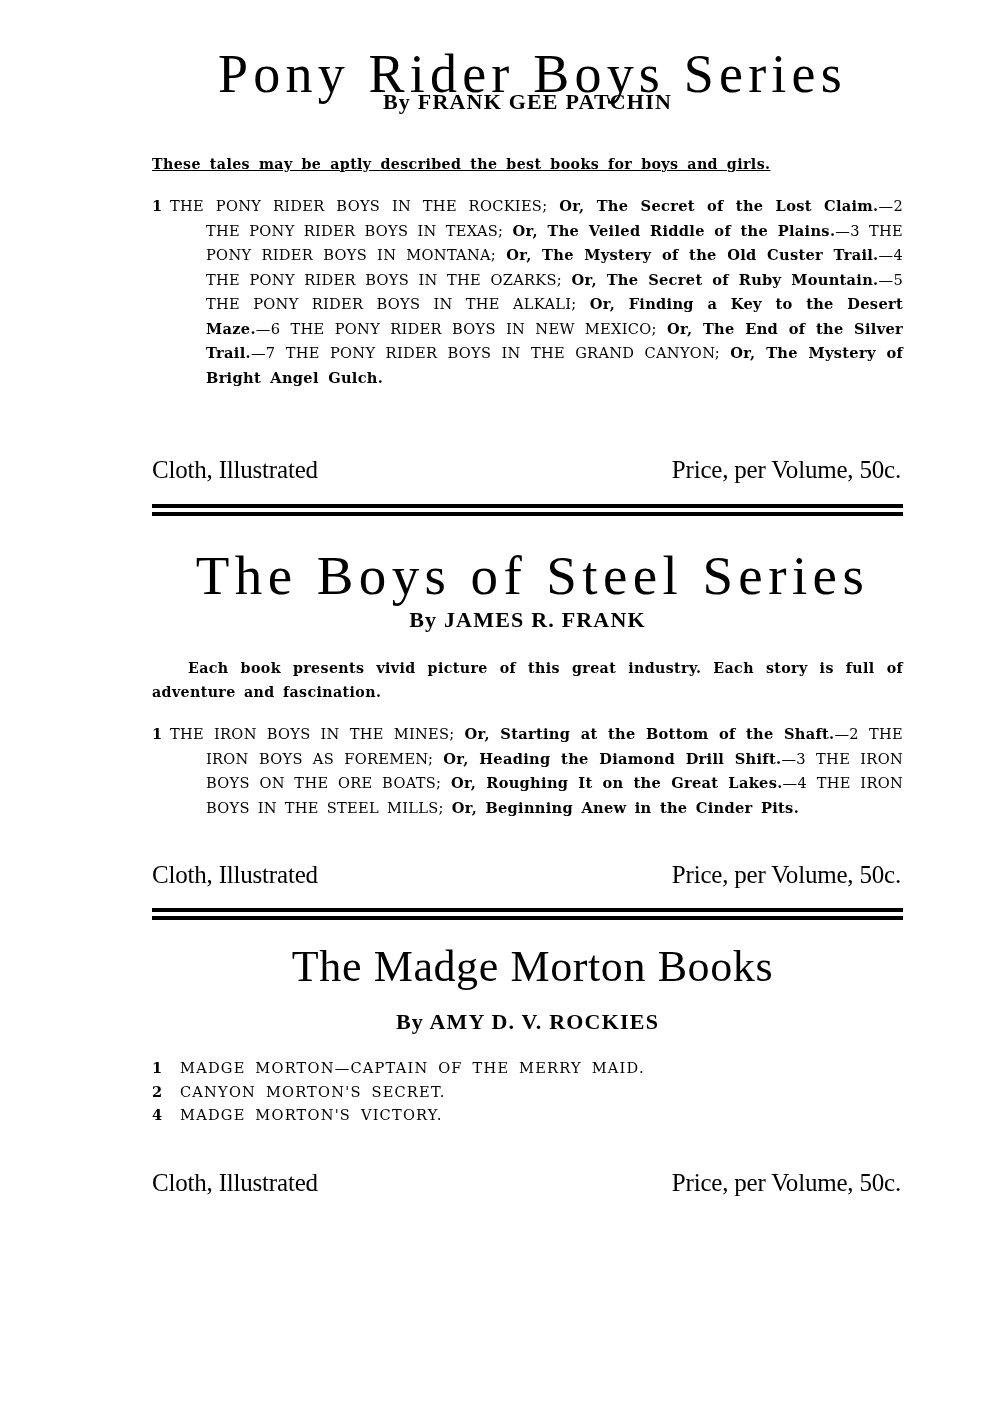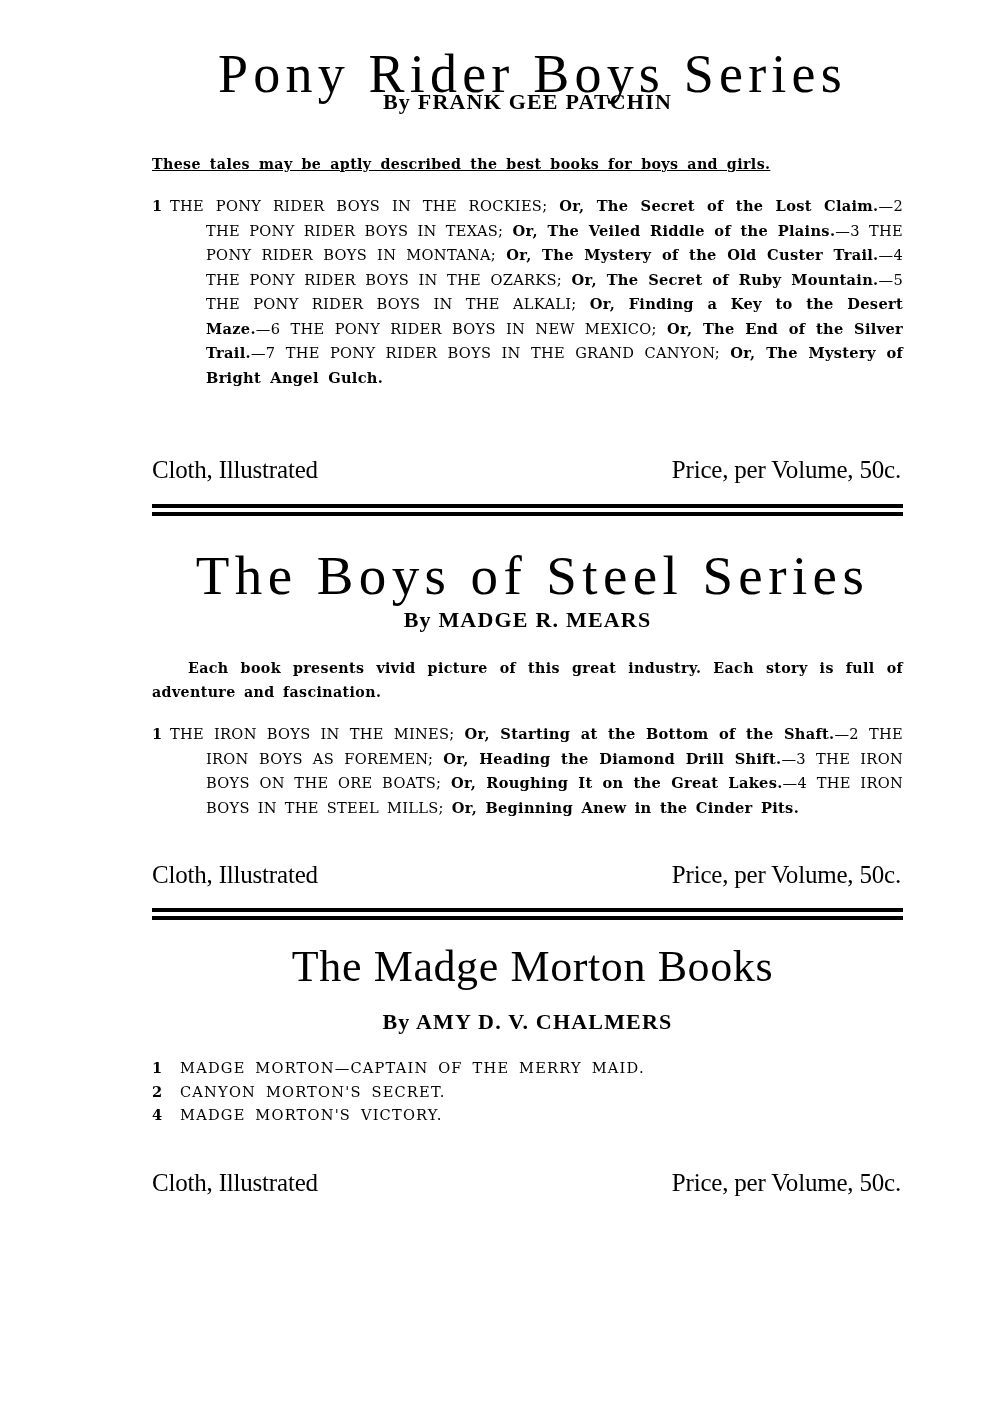--- a/index.html
+++ b/index.html
@@ -174,39 +174,39 @@
     <span class="binding">Cloth, Illustrated</span>
     <span class="price">Price, per Volume, 50c.</span>
   </div>
 
   <div class="double-rule r1">
     <div class="line l1"></div>
     <div class="line l2"></div>
   </div>
 
   <h1 class="series-title t2">The Boys of Steel Series</h1>
-  <div class="byline b2">By MADGE R. MEARS</div>
+  <div class="byline b2">By JAMES R. FRANK</div>
   <div class="blurb bl2">Each book presents vivid picture of this great industry.  Each story is full of adventure and fascination.</div>
 
   <div class="booklist bk2">
     <span><span class="num">1</span><span class="titlecaps">THE IRON BOYS IN THE MINES;</span> <span class="sub">Or, Starting at the Bottom of the Shaft.</span></span>—<span><span>2</span> <span class="titlecaps">THE IRON BOYS AS FOREMEN;</span> <span class="sub">Or, Heading the Diamond Drill Shift.</span></span>—<span><span>3</span> <span class="titlecaps">THE IRON BOYS ON THE ORE BOATS;</span> <span class="sub">Or, Roughing It on the Great Lakes.</span></span>—<span><span>4</span> <span class="titlecaps">THE IRON BOYS IN THE STEEL MILLS;</span> <span class="sub">Or, Beginning Anew in the Cinder Pits.</span></span>
   </div>
 
   <div class="footer f2">
     <span class="binding">Cloth, Illustrated</span>
     <span class="price">Price, per Volume, 50c.</span>
   </div>
 
   <div class="double-rule r2">
     <div class="line l1"></div>
     <div class="line l2"></div>
   </div>
 
   <h1 class="series-title t3">The Madge Morton Books</h1>
-  <div class="byline b3">By AMY D. V. CHALMERS</div>
+  <div class="byline b3">By AMY D. V. ROCKIES</div>
 
   <ul class="simplelist">
     <li><span class="num">1</span><span>MADGE MORTON—CAPTAIN OF THE MERRY MAID.</span></li>
     <li><span class="num">2</span><span>CANYON MORTON'S SECRET.</span></li>
     <li><span class="num">4</span><span>MADGE MORTON'S VICTORY.</span></li>
   </ul>
 
   <div class="footer f3">
     <span class="binding">Cloth, Illustrated</span>
     <span class="price">Price, per Volume, 50c.</span>

